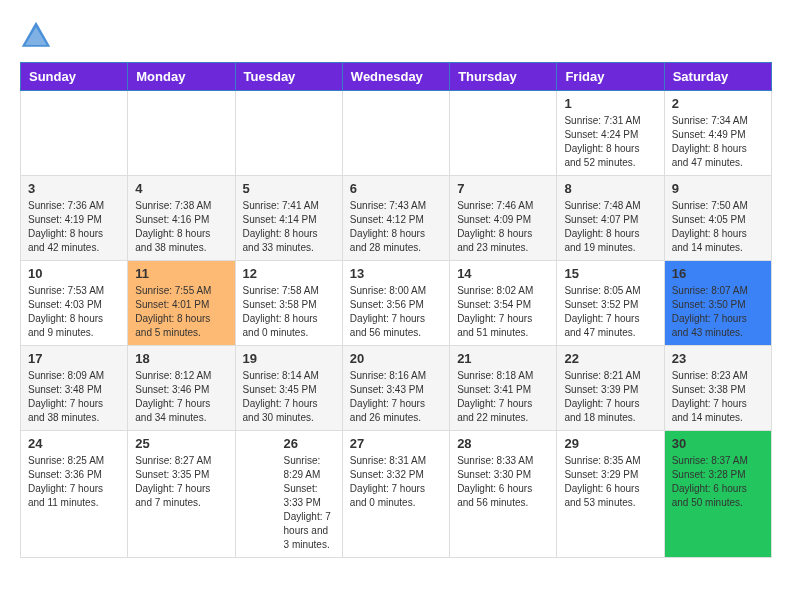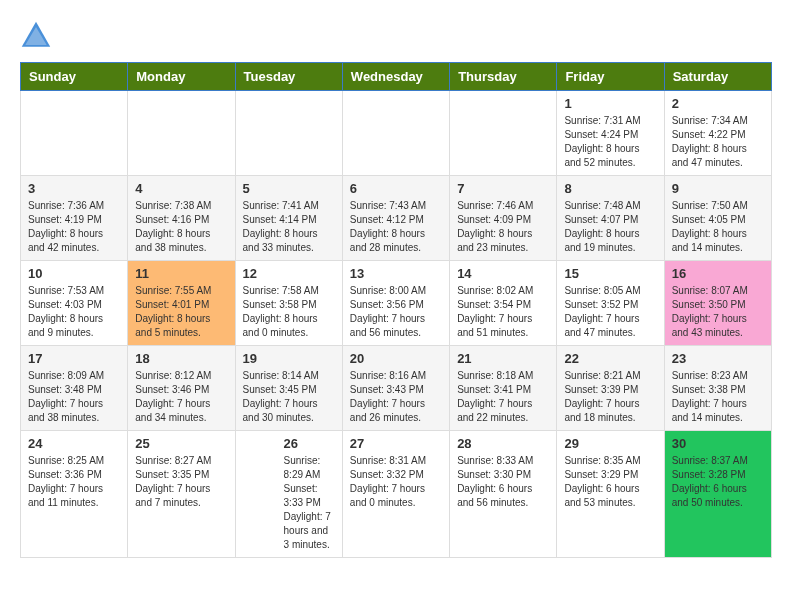--- a/index.html
+++ b/index.html
@@ -51,21 +51,21 @@
     }
     .location {
       font-size: 16px;
       color: #444;
     }
     .calendar {
       width: 100%;
       border-collapse: collapse;
     }
     .calendar th {
-      background: #4d7c0f;
+      background: #6d28d9;
       color: #fff;
       font-size: 13px;
       font-weight: bold;
       padding: 6px 8px;
       text-align: left;
       border: 1px solid #3a7bc8;
     }
     .calendar td {
       vertical-align: top;
       border: 1px solid #ddd;
@@ -137,21 +137,21 @@
         <td class="empty-cell"></td>
         <td style="background: rgb(255, 255, 255);">
           <span class="day-num">1</span>
           <div class="cell-content">Sunrise: 7:31 AM
 Sunset: 4:24 PM
 Daylight: 8 hours and 52 minutes.</div>
         </td>
         <td style="background: rgb(255, 255, 255);">
           <span class="day-num">2</span>
           <div class="cell-content">Sunrise: 7:34 AM
-Sunset: 4:22 PM
+Sunset: 4:49 PM
 Daylight: 8 hours and 47 minutes.</div>
         </td>
       </tr>
       <tr>
         <td style="background: rgb(245, 245, 245);">
           <span class="day-num">3</span>
           <div class="cell-content">Sunrise: 7:36 AM
 Sunset: 4:19 PM
 Daylight: 8 hours and 42 minutes.</div>
         </td>
@@ -222,21 +222,21 @@
           <div class="cell-content">Sunrise: 8:02 AM
 Sunset: 3:54 PM
 Daylight: 7 hours and 51 minutes.</div>
         </td>
         <td style="background: rgb(255, 255, 255);">
           <span class="day-num">15</span>
           <div class="cell-content">Sunrise: 8:05 AM
 Sunset: 3:52 PM
 Daylight: 7 hours and 47 minutes.</div>
         </td>
-        <td style="background: #f9a8d4;">
+        <td style="background: #3b82f6;">
           <span class="day-num">16</span>
           <div class="cell-content">Sunrise: 8:07 AM
 Sunset: 3:50 PM
 Daylight: 7 hours and 43 minutes.</div>
         </td>
       </tr>
       <tr>
         <td style="background: rgb(245, 245, 245);">
           <span class="day-num">17</span>
           <div class="cell-content">Sunrise: 8:09 AM

